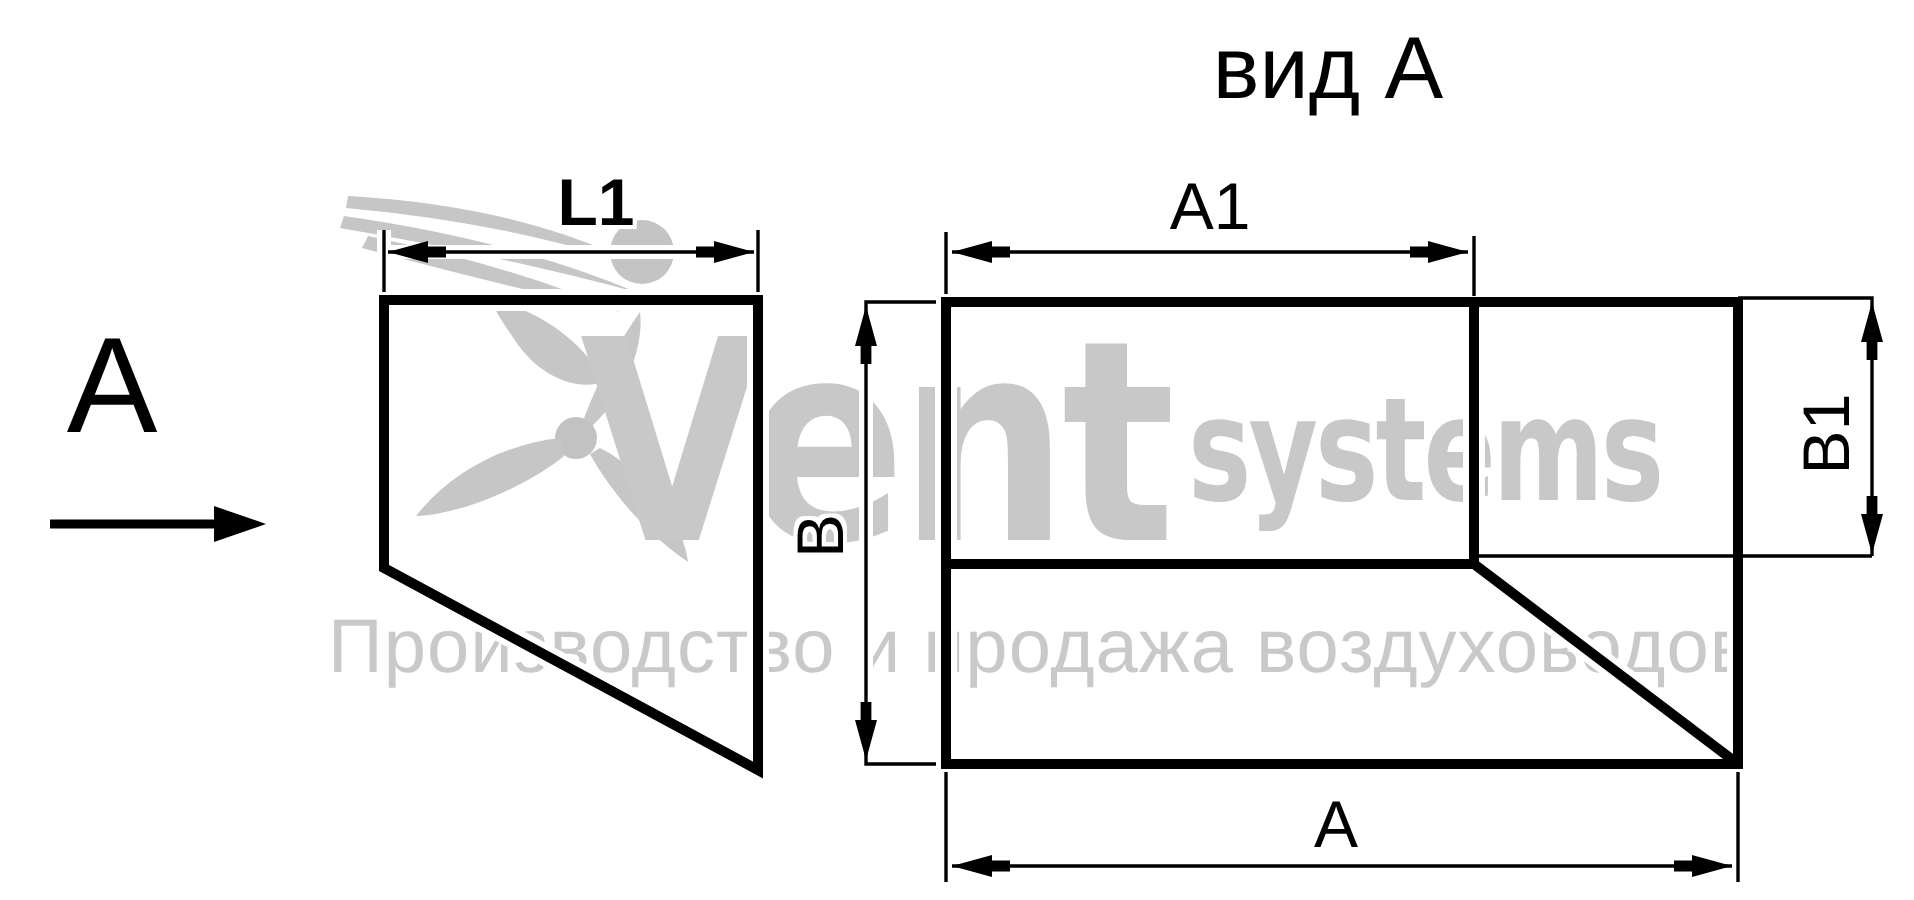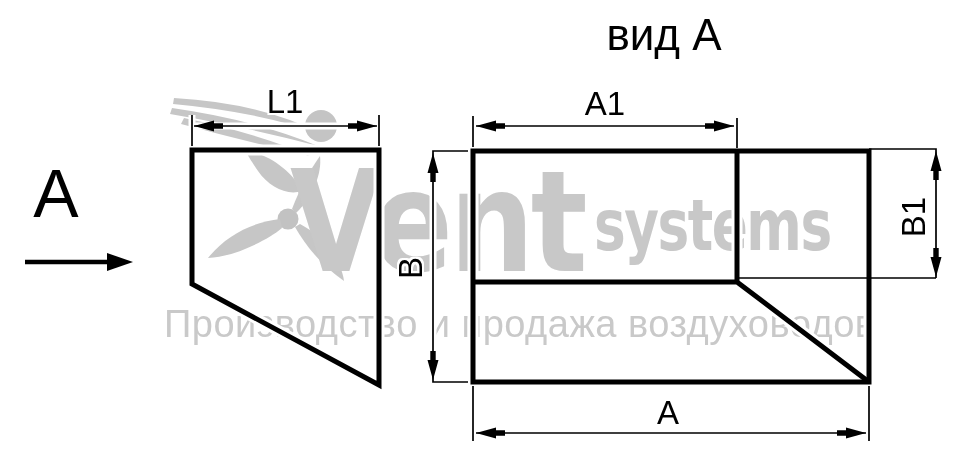--- a/index.html
+++ b/index.html
@@ -33,21 +33,21 @@
   
   .lbl{
     position:absolute;z-index:3;color:#000;white-space:nowrap;
     transform:translate(-50%,-50%);line-height:1;
     text-shadow:-2px 0 0 #fff,2px 0 0 #fff,0 -2px 0 #fff,0 2px 0 #fff,
                 -2px -2px 0 #fff,2px 2px 0 #fff,-2px 2px 0 #fff,2px -2px 0 #fff;
   }
   .lbl-title{left:664px;top:35px;font-size:44px;}
   .lbl-viewA{left:56px;top:193px;font-size:68px;}
   .dim{font-size:33px;}
-  .lbl-l1{left:285px;top:101px;}
+  .lbl-l1{left:298px;top:101px;font-weight:bold;}
   .lbl-a1{left:605px;top:103px;text-align:center;}
   .lbl-a{left:668px;top:412px;}
   .lbl-b{left:410px;top:268px;transform:translate(-50%,-50%) rotate(-90deg);}
   .lbl-b1{left:913px;top:217px;transform:translate(-50%,-50%) rotate(-90deg);}
 </style>
 </head>
 <body>
 
 <div class="stage">
 

